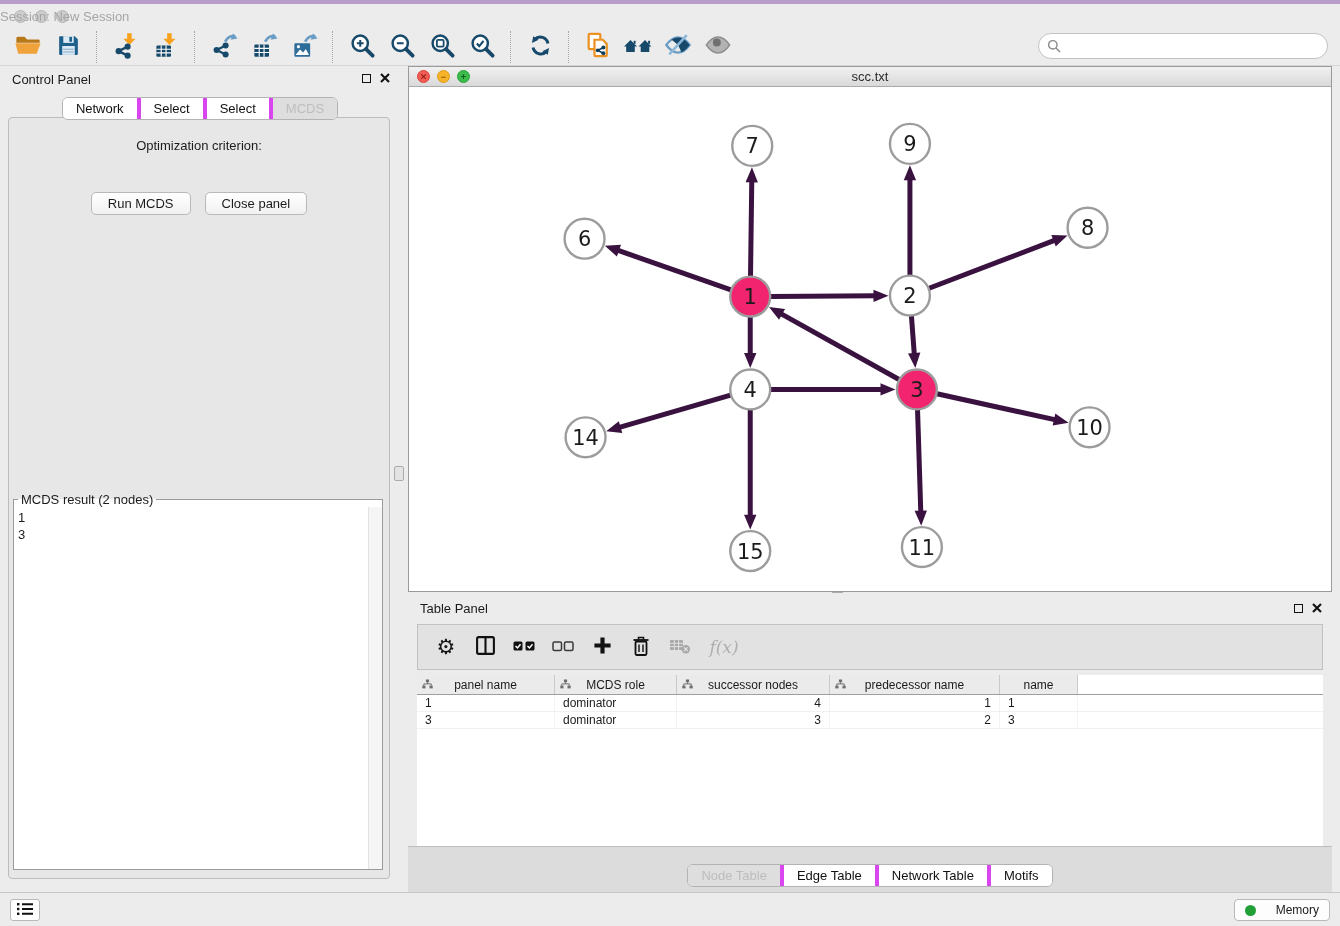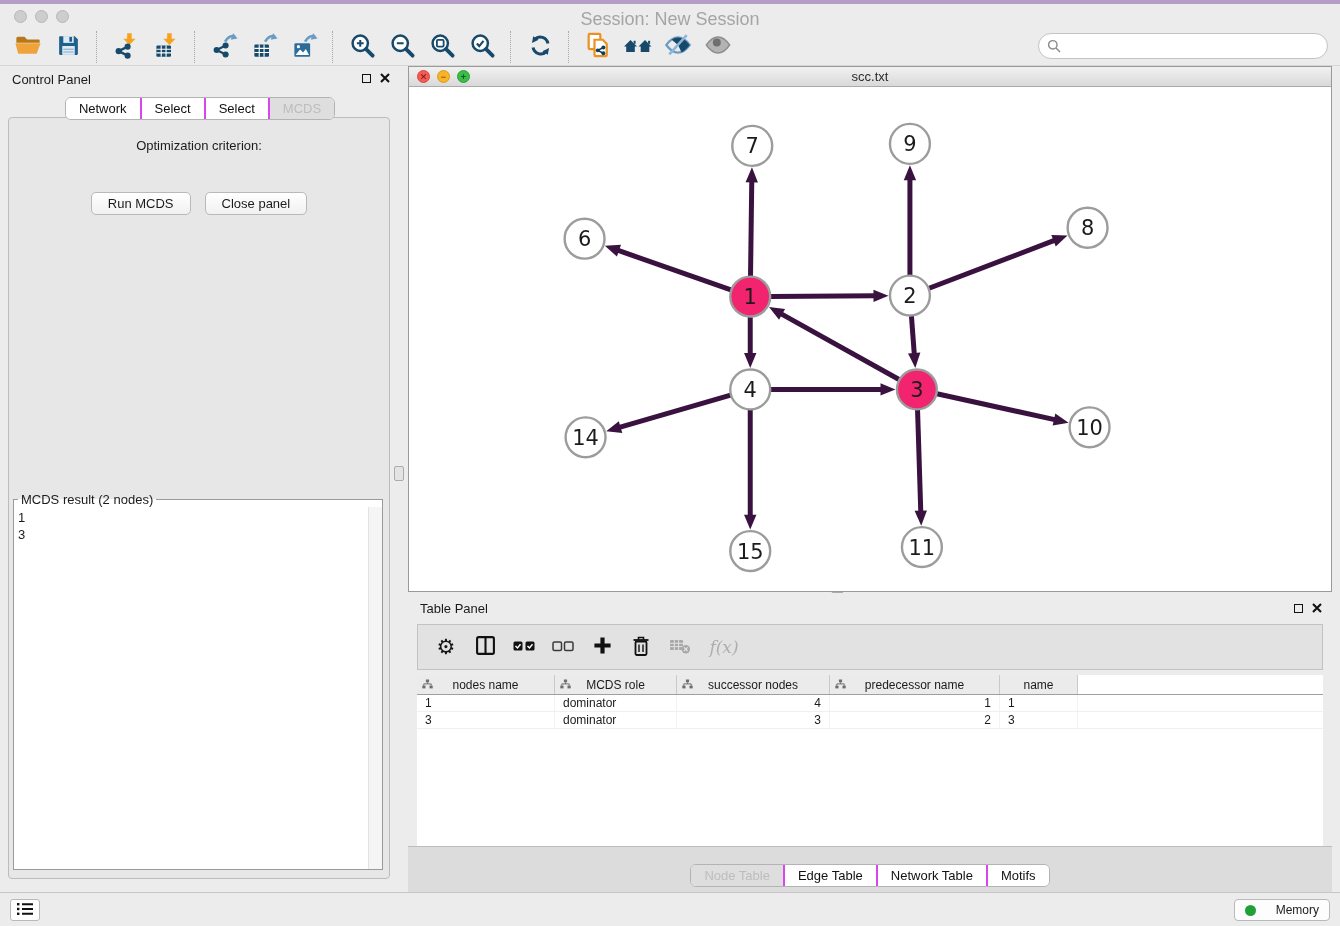--- a/index.html
+++ b/index.html
@@ -5,35 +5,35 @@
   html,body{margin:0;padding:0;}
   body{width:1340px;height:926px;position:relative;background:#ececec;
        font-family:"Liberation Sans","DejaVu Sans",sans-serif;font-size:13px;color:#1b1b1b;
        overflow:hidden;-webkit-font-smoothing:antialiased;}
   .abs{position:absolute;}
   
   .top-strip{left:0;top:0;width:1340px;height:4px;background:#b59dc7;}
   .title-bar{left:0;top:4px;width:1340px;height:24px;background:#ececec;}
   .traffic-gray{position:absolute;top:6px;left:14px;display:flex;gap:8px;}
   .traffic-gray span{width:13px;height:13px;border-radius:50%;background:#cdcdcd;border:1px solid #b7b7b7;box-sizing:border-box;}
-  .win-title{position:absolute;left:0;right:0;top:5px;text-align:center;color:#a5a5a5;font-size:18px;}
+  .win-title{position:absolute;left:0;right:0;top:5px;text-align:left;color:#a5a5a5;font-size:13px;}
   
   .main-toolbar{left:0;top:28px;width:1340px;height:38px;display:flex;align-items:center;padding-left:8px;box-sizing:border-box;border-bottom:1px solid #d6d6d6;}
   .tbtn{width:40px;height:34px;display:flex;align-items:center;justify-content:center;cursor:default;}
   .tsep{width:1px;height:32px;border-left:1px dotted #a5a5a5;margin:0 8px;}
   .search-wrap{position:absolute;right:12px;top:33px;width:290px;height:26px;}
   .search-wrap input{width:100%;height:100%;box-sizing:border-box;border:1px solid #c3c3c3;border-radius:13px;background:#fff;padding:0 10px 0 27px;font-size:13px;outline:none;font-family:inherit;}
   .search-ico{position:absolute;left:9px;top:6px;}
   
   .panel-head-title{font-size:13px;color:#1b1b1b;}
   .mini-icons{position:absolute;right:10px;top:5px;display:flex;gap:9px;align-items:center;}
   .float-ico{width:9px;height:9px;border:1.5px solid #111;box-sizing:border-box;display:inline-block;}
   
   .seg{display:inline-flex;border:1px solid #b3b3b3;border-radius:6px;overflow:hidden;background:#fff;}
-  .seg .tab{padding:3px 13px;font-size:13px;background:#fff;color:#111;border-right:2px solid #d946ef;white-space:nowrap;}
+  .seg .tab{padding:3px 13px;font-size:13px;background:#fff;color:#111;border-right:4px solid #d946ef;white-space:nowrap;}
   .seg .tab:last-child{border-right:none;}
   .seg .tab.active{background:#dedede;color:#bdbdbd;}
   
   .control-panel{left:0;top:66px;width:400px;height:826px;}
   .cp-head{position:absolute;left:0;top:0;width:100%;height:26px;}
   .cp-head .panel-head-title{position:absolute;left:12px;top:6px;}
   .cp-tabs{position:absolute;left:0;top:31px;width:100%;text-align:center;z-index:2;}
   .cp-body{position:absolute;left:8px;top:51px;width:382px;height:762px;background:#e7e7e7;border:1px solid #bcbcbc;border-radius:4px;box-sizing:border-box;}
   .opt-label{position:absolute;left:0;top:20px;width:100%;text-align:center;}
   .combo{position:absolute;left:37px;top:40px;width:308px;height:24px;background:#fff;border:1px solid #bdbdbd;border-radius:5px;box-sizing:border-box;display:flex;align-items:center;padding-left:10px;}
@@ -434,21 +434,21 @@
   </div>
   <div class="tbl">
     <div class="thead">
         <div class="th">
           <span class="tree-icon"><svg width="11" height="11" viewBox="0 0 11 11">
               <rect x="3.9" y="0.5" width="3.2" height="2.8" fill="#6e6e6e"></rect>
               <path d="M5.5 3.3v1.6M1.8 6.6V4.9h7.4v1.7" stroke="#6e6e6e" fill="none"></path>
               <rect x="0.3" y="6.6" width="3.2" height="2.8" fill="#6e6e6e"></rect>
               <rect x="7.5" y="6.6" width="3.2" height="2.8" fill="#6e6e6e"></rect>
             </svg></span>
-          <span class="th-label">nodes name</span>
+          <span class="th-label">panel name</span>
         </div>
         <div class="th">
           <span class="tree-icon"><svg width="11" height="11" viewBox="0 0 11 11">
               <rect x="3.9" y="0.5" width="3.2" height="2.8" fill="#6e6e6e"></rect>
               <path d="M5.5 3.3v1.6M1.8 6.6V4.9h7.4v1.7" stroke="#6e6e6e" fill="none"></path>
               <rect x="0.3" y="6.6" width="3.2" height="2.8" fill="#6e6e6e"></rect>
               <rect x="7.5" y="6.6" width="3.2" height="2.8" fill="#6e6e6e"></rect>
             </svg></span>
           <span class="th-label">MCDS role</span>
         </div>

